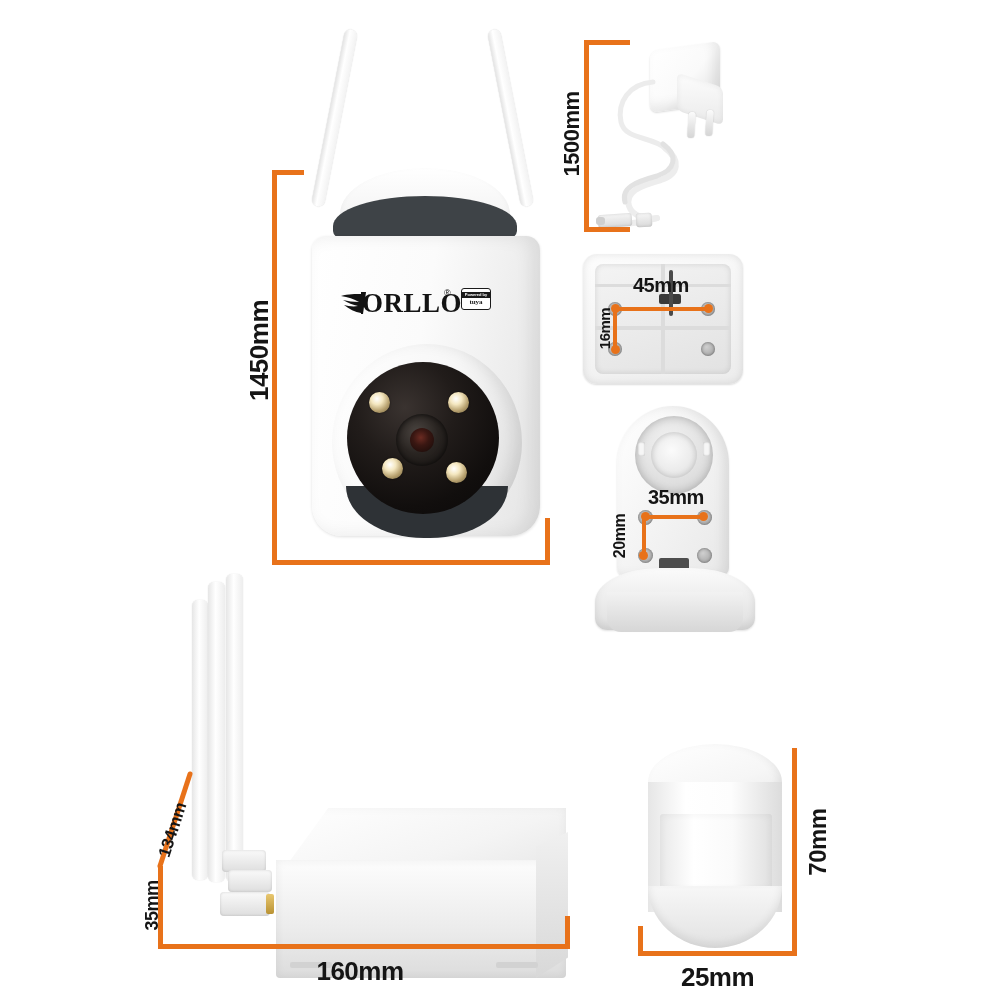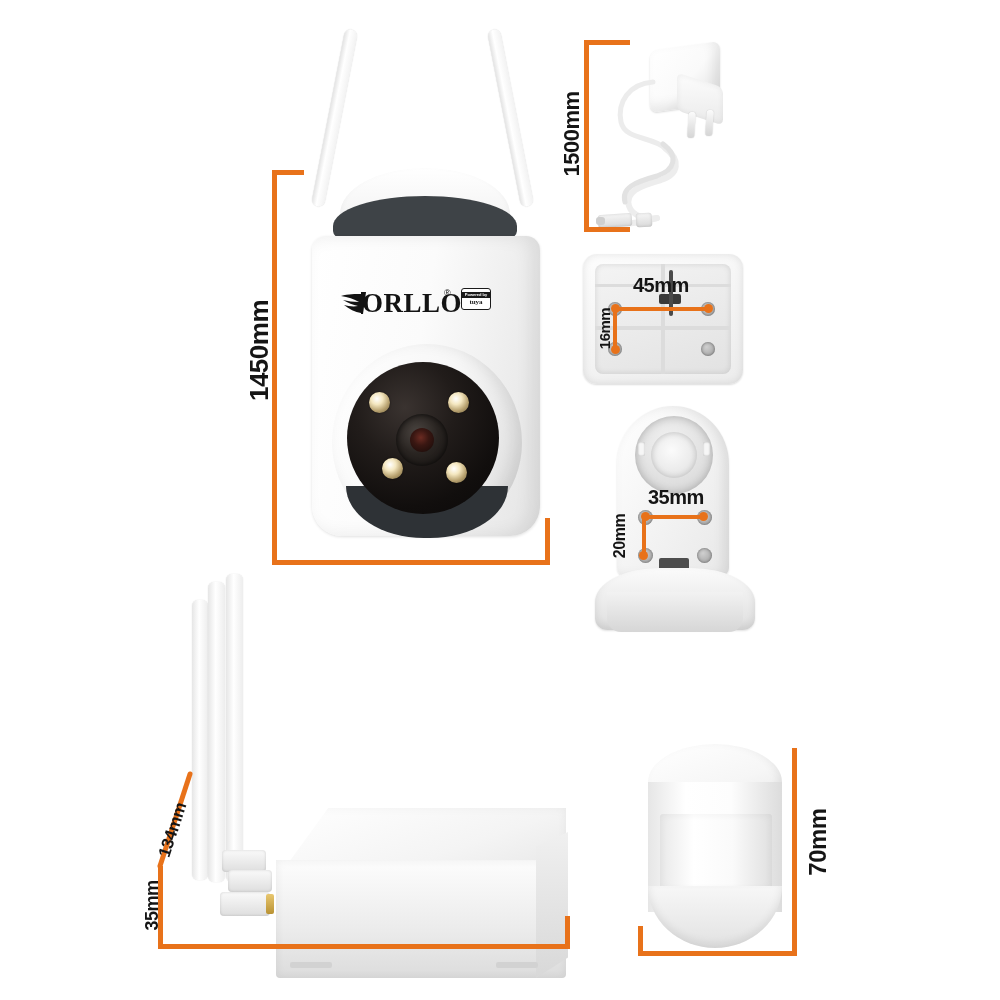--- a/index.html
+++ b/index.html
@@ -451,29 +451,31 @@
     <svg class="abs" style="left:0px;top:200px;" width="120" height="120" viewBox="0 0 120 120">
       <line x1="50" y1="4" x2="20" y2="96" stroke="#E8721A" stroke-width="5" stroke-linecap="round"></line>
     </svg>
     <div class="dim-line-v" style="left:18px;top:296px;height:82px;"></div>
     <div class="dim-line-h" style="left:18px;top:374px;width:412px;"></div>
     <div class="dim-line-v" style="left:425px;top:346px;height:32px;"></div>
 
     <div class="dim-label" style="left:-22px;top:250px;width:110px;text-align:center;font-size:17px;
                 transform:rotate(-72deg);transform-origin:50% 50%;">134mm</div>
     <div class="dim-label rot90" style="left:-38px;top:325px;width:100px;text-align:center;font-size:18px;">35mm</div>
+    <div class="dim-label" style="left:120px;top:386px;width:200px;text-align:center;font-size:26px;">160mm</div>
   </div>
 
   <div class="abs" style="left:620px;top:710px;width:290px;height:290px;">
 
     <div class="pir-top" style="left:28px;top:34px;width:134px;height:76px;"></div>
     <div class="pir-band" style="left:28px;top:72px;width:134px;height:130px;"></div>
     <div class="pir-lens" style="left:40px;top:104px;width:112px;height:76px;border-radius:3px;"></div>
     <div class="pir-bottom" style="left:28px;top:176px;width:134px;height:62px;"></div>
 
     <div class="dim-line-v" style="left:172px;top:38px;height:208px;"></div>
     <div class="dim-line-h" style="left:18px;top:241px;width:159px;"></div>
     <div class="dim-line-v" style="left:18px;top:216px;height:30px;"></div>
 
     <div class="dim-label rot90" style="left:138px;top:118px;width:120px;text-align:center;font-size:24px;">70mm</div>
+    <div class="dim-label" style="left:18px;top:252px;width:159px;text-align:center;font-size:26px;">25mm</div>
   </div>
 
 </div>
 
 </body></html>

